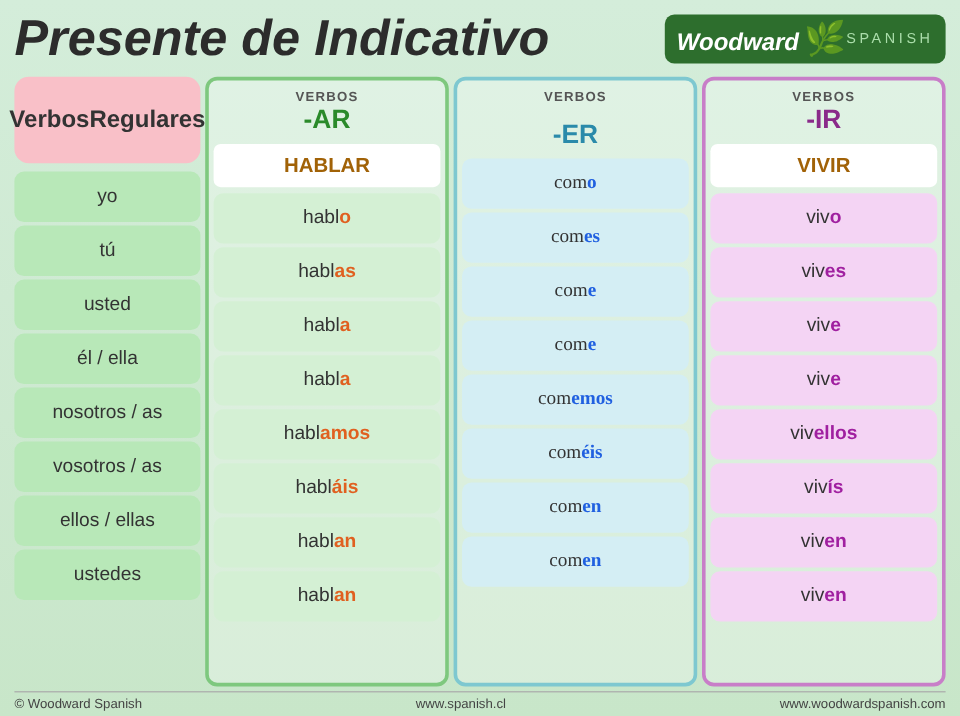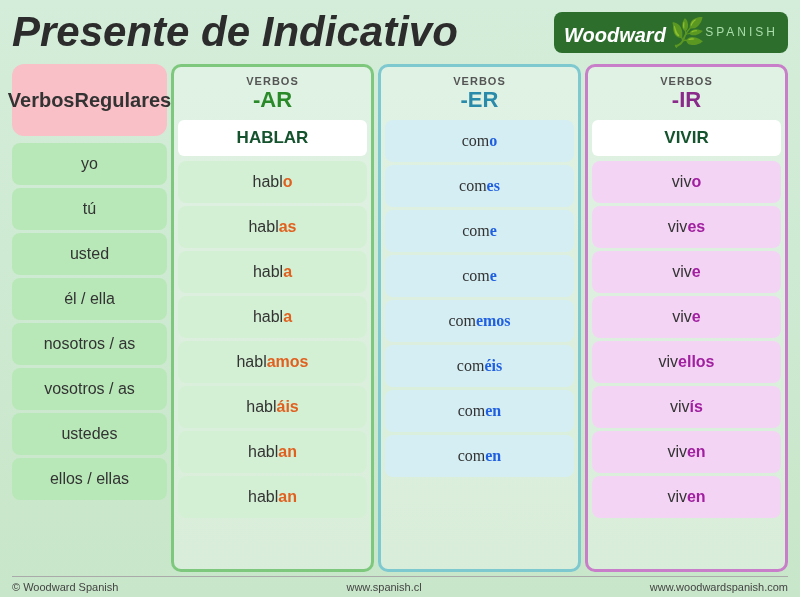--- a/index.html
+++ b/index.html
@@ -122,31 +122,31 @@
       font-weight: bold;
       color: #555;
       letter-spacing: 1px;
     }
     .verb-type-ending {
       font-size: 22px;
       font-weight: 900;
       color: #222;
     }
     .verb-type-header.ar .verb-type-ending { color: #2a8a2a; }
-    .verb-type-header.er .verb-type-ending { color: #2a8aaa; }
+    .verb-type-header.er .verb-type-ending { color: #2a8aaa; margin-top: 12px; }
     .verb-type-header.ir .verb-type-ending { color: #8a2a8a; }
 
     .verb-name-cell {
       background: white;
       border-radius: 6px;
       padding: 4px;
       text-align: center;
       font-size: 17px;
       font-weight: bold;
-      color: #14532d;
+      color: #a16207;
       height: 36px;
       display: flex;
       align-items: center;
       justify-content: center;
       margin-bottom: 2px;
     }
 
     .verb-cell {
       border-radius: 8px;
       padding: 4px 6px;
@@ -204,22 +204,22 @@
           <br>
         <span>Regulares</span>
       </div>
 
     <div class="subject-cell">yo</div>
         <div class="subject-cell">tú</div>
         <div class="subject-cell">usted</div>
         <div class="subject-cell">él / ella</div>
         <div class="subject-cell">nosotros / as</div>
         <div class="subject-cell">vosotros / as</div>
+        <div class="subject-cell">ellos / ellas</div>
         <div class="subject-cell">ustedes</div>
-        <div class="subject-cell">ellos / ellas</div>
       </div>
 
   <div class="verb-group ar">
         <div class="verb-type-header ar">
           <div class="verb-type-label">VERBOS</div>
           <div class="verb-type-ending">-AR</div>
         </div>
         <div class="verb-name-cell">HABLAR</div>
         <div class="verb-cell ar">
           <span class="stem">habl</span>

